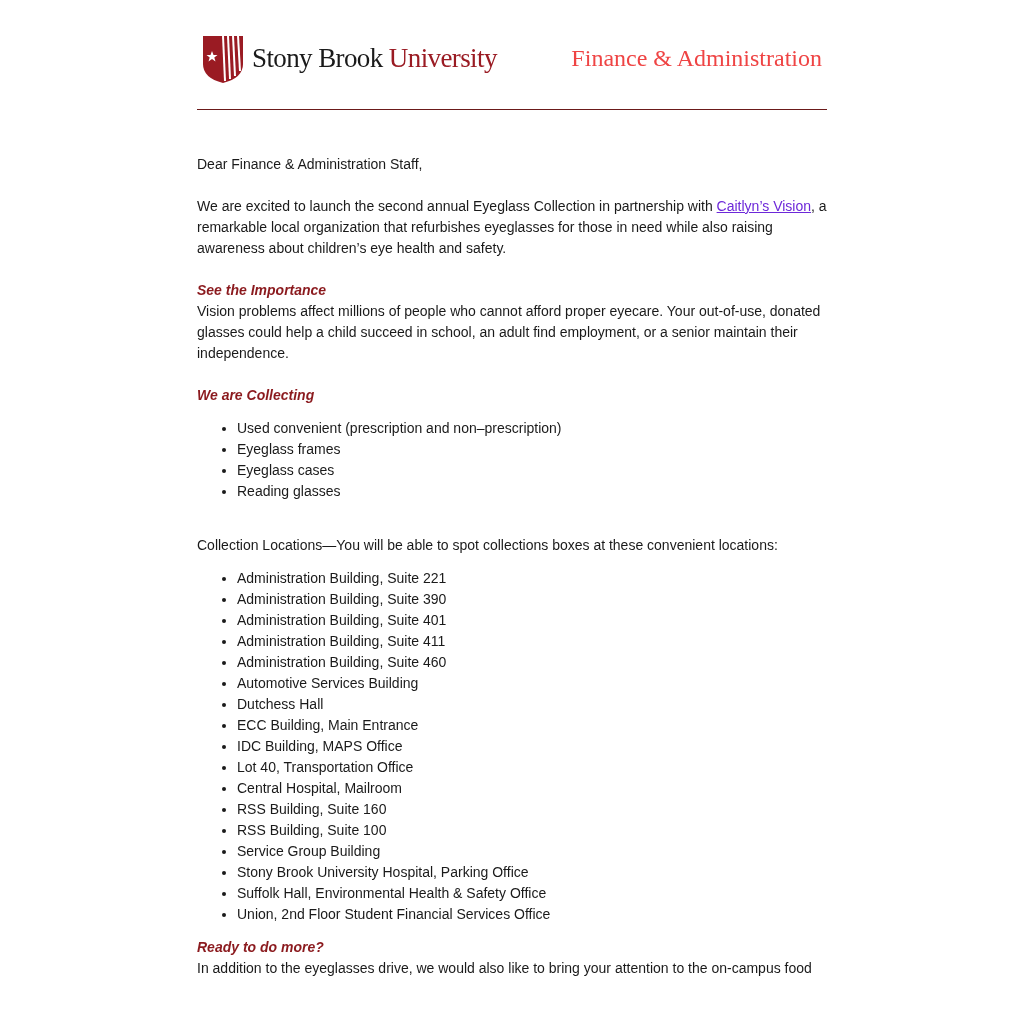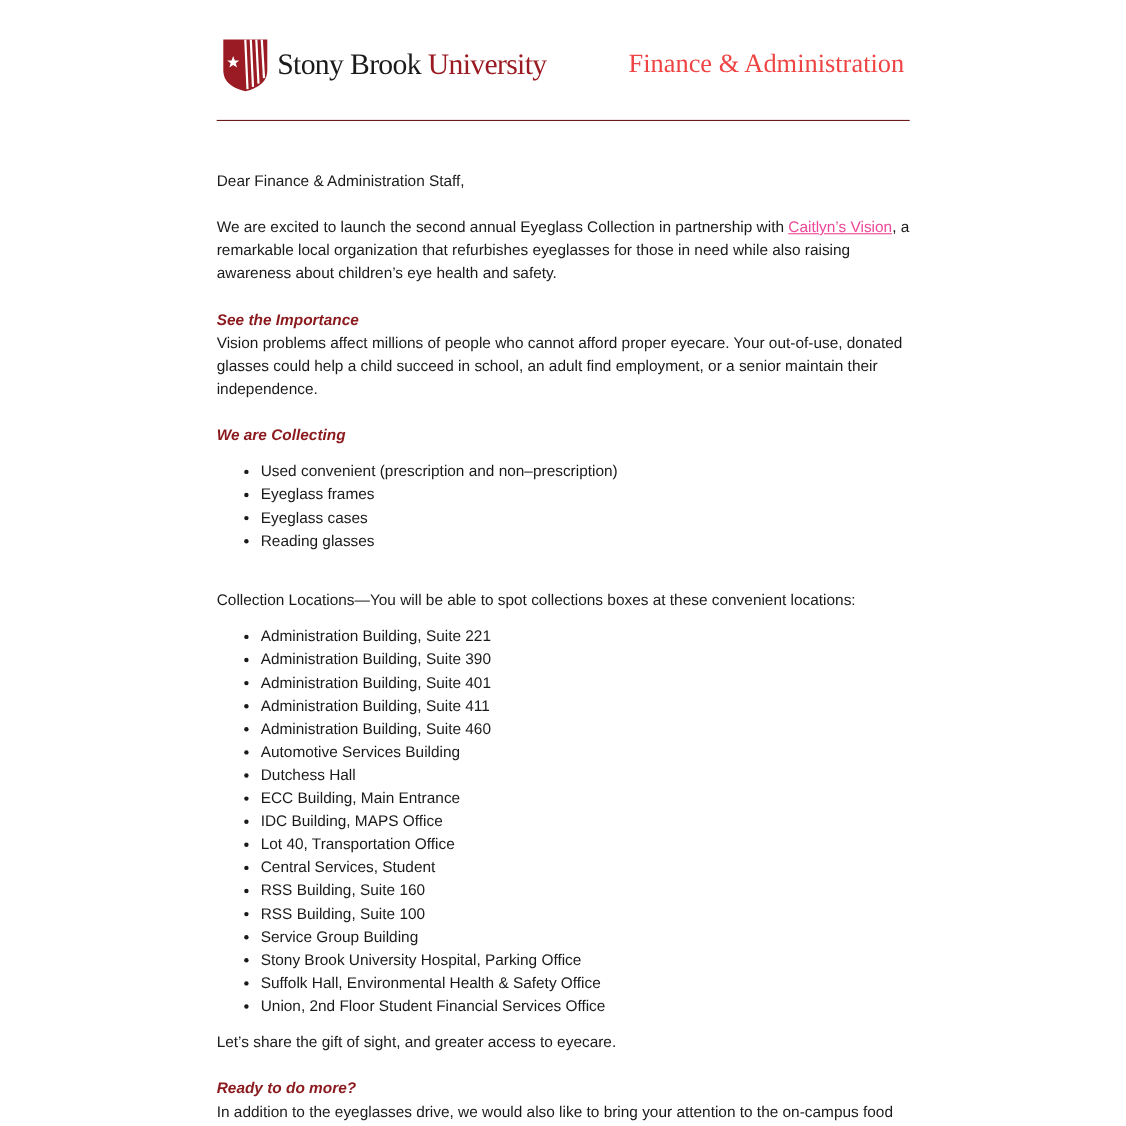--- a/index.html
+++ b/index.html
@@ -66,21 +66,21 @@
       border-top: 1px solid #6b1a1a;
     }
     .body {
       padding-top: 21px;
     }
     p {
       margin: 0 0 21px 0;
     }
     .greeting { margin-bottom: 21px; }
     a.link {
-      color: #ec4899;
+      color: #6d28d9;
       text-decoration: underline;
     }
     h3 {
       margin: 0;
       font-size: 14px;
       line-height: 21px;
       font-weight: bold;
       color: #8b1a1e;
       font-style: italic;
     }
@@ -139,27 +139,26 @@
       <li>Administration Building, Suite 221</li>
       <li>Administration Building, Suite 390</li>
       <li>Administration Building, Suite 401</li>
       <li>Administration Building, Suite 411</li>
       <li>Administration Building, Suite 460</li>
       <li>Automotive Services Building</li>
       <li>Dutchess Hall</li>
       <li>ECC Building, Main Entrance</li>
       <li>IDC Building, MAPS Office</li>
       <li>Lot 40, Transportation Office</li>
-      <li>Central Services, Student</li>
+      <li>Central Hospital, Mailroom</li>
       <li>RSS Building, Suite 160</li>
       <li>RSS Building, Suite 100</li>
       <li>Service Group Building</li>
       <li>Stony Brook University Hospital, Parking Office</li>
       <li>Suffolk Hall, Environmental Health &amp; Safety Office</li>
       <li>Union, 2nd Floor Student Financial Services Office</li>
     </ul>
 
-    <p>Let’s share the gift of sight, and greater access to eyecare.</p>
 
     <h3>Ready to do more?</h3>
     <p>In addition to the eyeglasses drive, we would also like to bring your attention to the on-campus food</p>
   </div>
 </div>
 
 </body></html>

